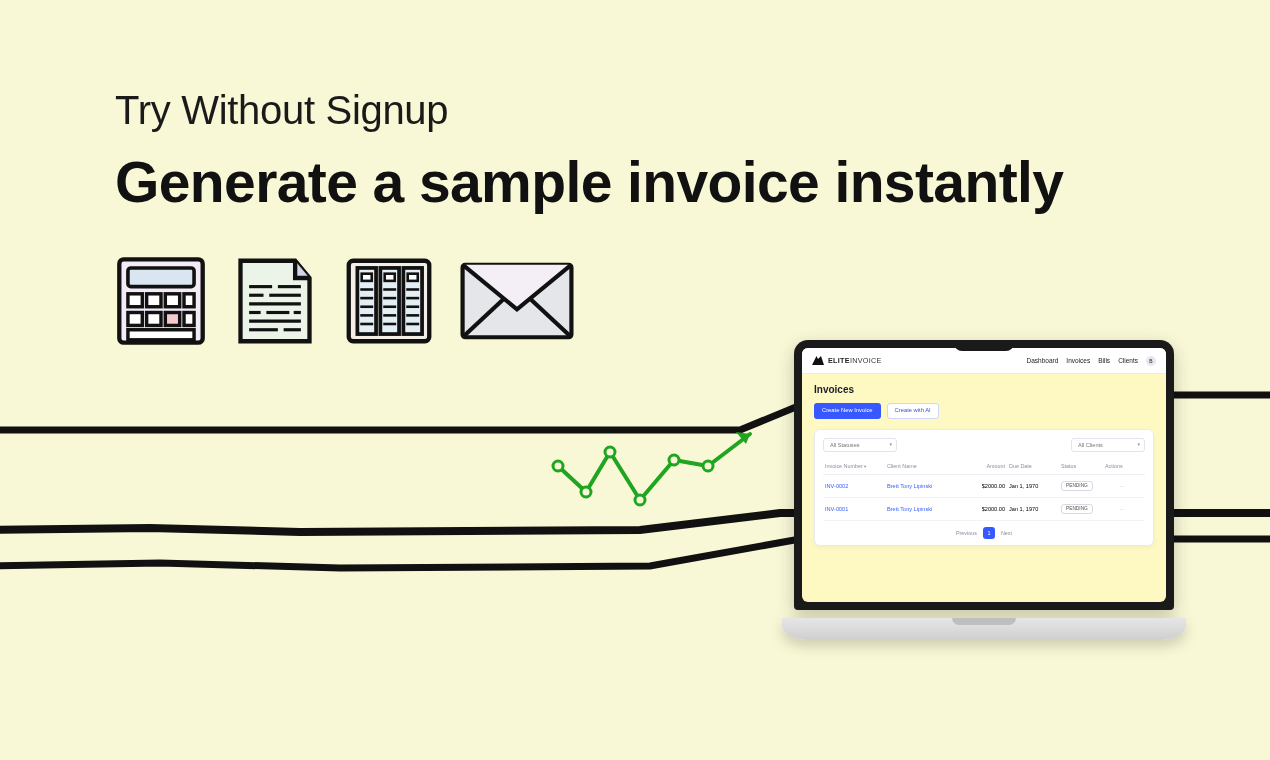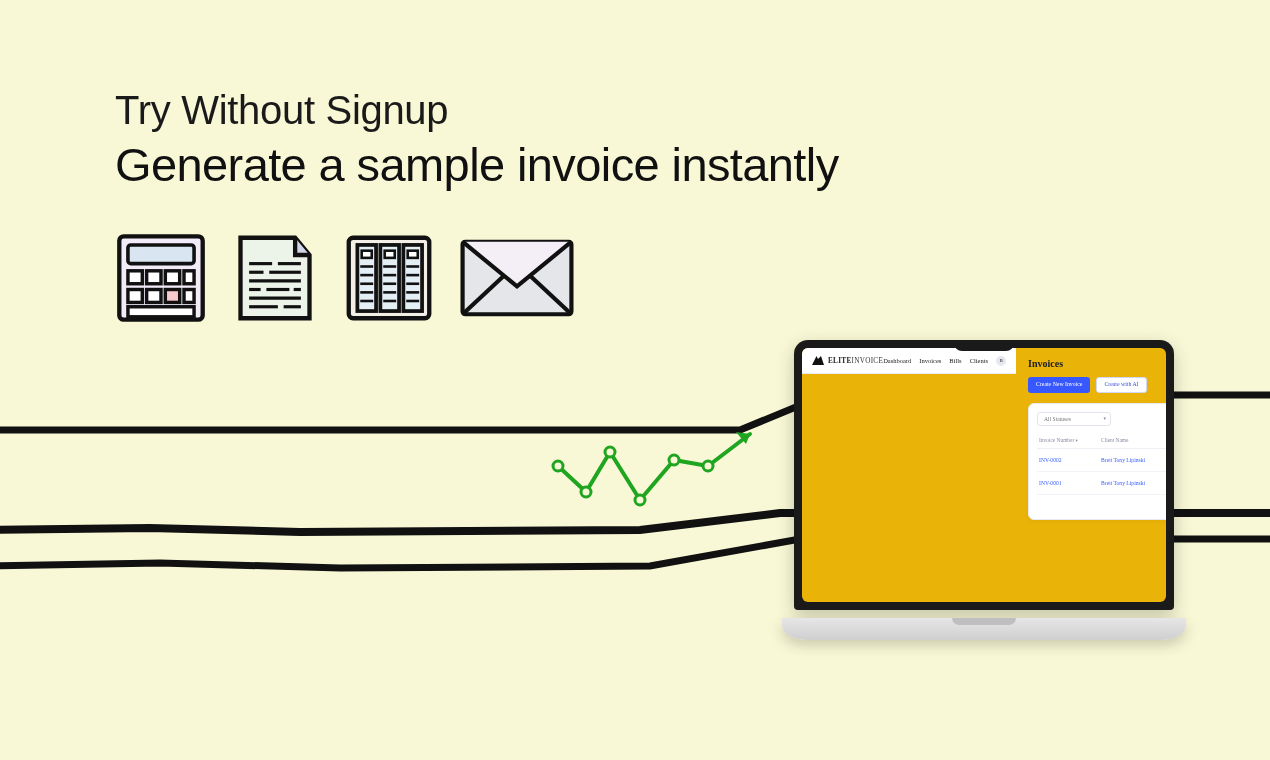--- a/index.html
+++ b/index.html
@@ -5,21 +5,21 @@
   * { box-sizing: border-box; margin: 0; padding: 0; }
   html, body { width: 1270px; height: 760px; overflow: hidden; }
   body {
     background: #f9f8d6;
     font-family: Arial, Helvetica, sans-serif;
     position: relative;
   }
   .bg-lines { position: absolute; inset: 0; z-index: 0; }
   .content { position: relative; z-index: 2; padding: 88px 0 0 115px; }
   .subheadline { font-size: 40px; font-weight: 400; color: #1a1a1a; letter-spacing: -0.3px; }
-  .headline   { font-size: 47px; font-weight: 400; color: #111; margin-top: 4px; letter-spacing: -0.6px; }
+  .headline   { font-size: 57px; font-weight: 700; color: #111; margin-top: 16px; letter-spacing: -0.6px; }
 
   .icon-row { display: flex; gap: 22px; margin-top: 40px; align-items: flex-start; }
   .icon-box svg { width: 92px; height: 92px; display: block; }
   .envelope svg { width: 120px; height: 92px; }
 
   .chart-arrow { position: absolute; left: 550px; top: 416px; z-index: 2; }
   .chart-arrow svg { width: 220px; height: 110px; }
 
   
   .laptop { position: absolute; left: 782px; top: 340px; width: 404px; height: 300px; z-index: 3; }
@@ -28,22 +28,22 @@
     background: #1a1a1a; border-radius: 14px 14px 4px 4px;
     box-shadow: 0 6px 18px rgba(0,0,0,.22);
   }
   .notch {
     position: absolute; left: 50%; top: 0; transform: translateX(-50%);
     width: 60px; height: 11px; background: #1a1a1a;
     border-radius: 0 0 8px 8px; z-index: 6;
   }
   .screen {
     position: absolute; left: 8px; top: 8px; right: 8px; bottom: 8px;
-    background: #eab308; border-radius: 6px; overflow: hidden;
-    display: flex; flex-direction: row; font-family: Liberation Serif, serif;
+    background: #fef9c3; border-radius: 6px; overflow: hidden;
+    display: flex; flex-direction: column;
   }
   .deck {
     position: absolute; left: 0; bottom: 0; width: 404px; height: 22px;
     background: linear-gradient(#e6e6e6,#cfcfcf);
     border-radius: 0 0 26px 26px / 0 0 14px 14px;
     box-shadow: 0 6px 14px rgba(0,0,0,.18);
   }
   .deck::after{
     content:""; position:absolute; left:50%; top:0; transform:translateX(-50%);
     width:64px; height:7px; background:#bfbfbf; border-radius:0 0 8px 8px;

